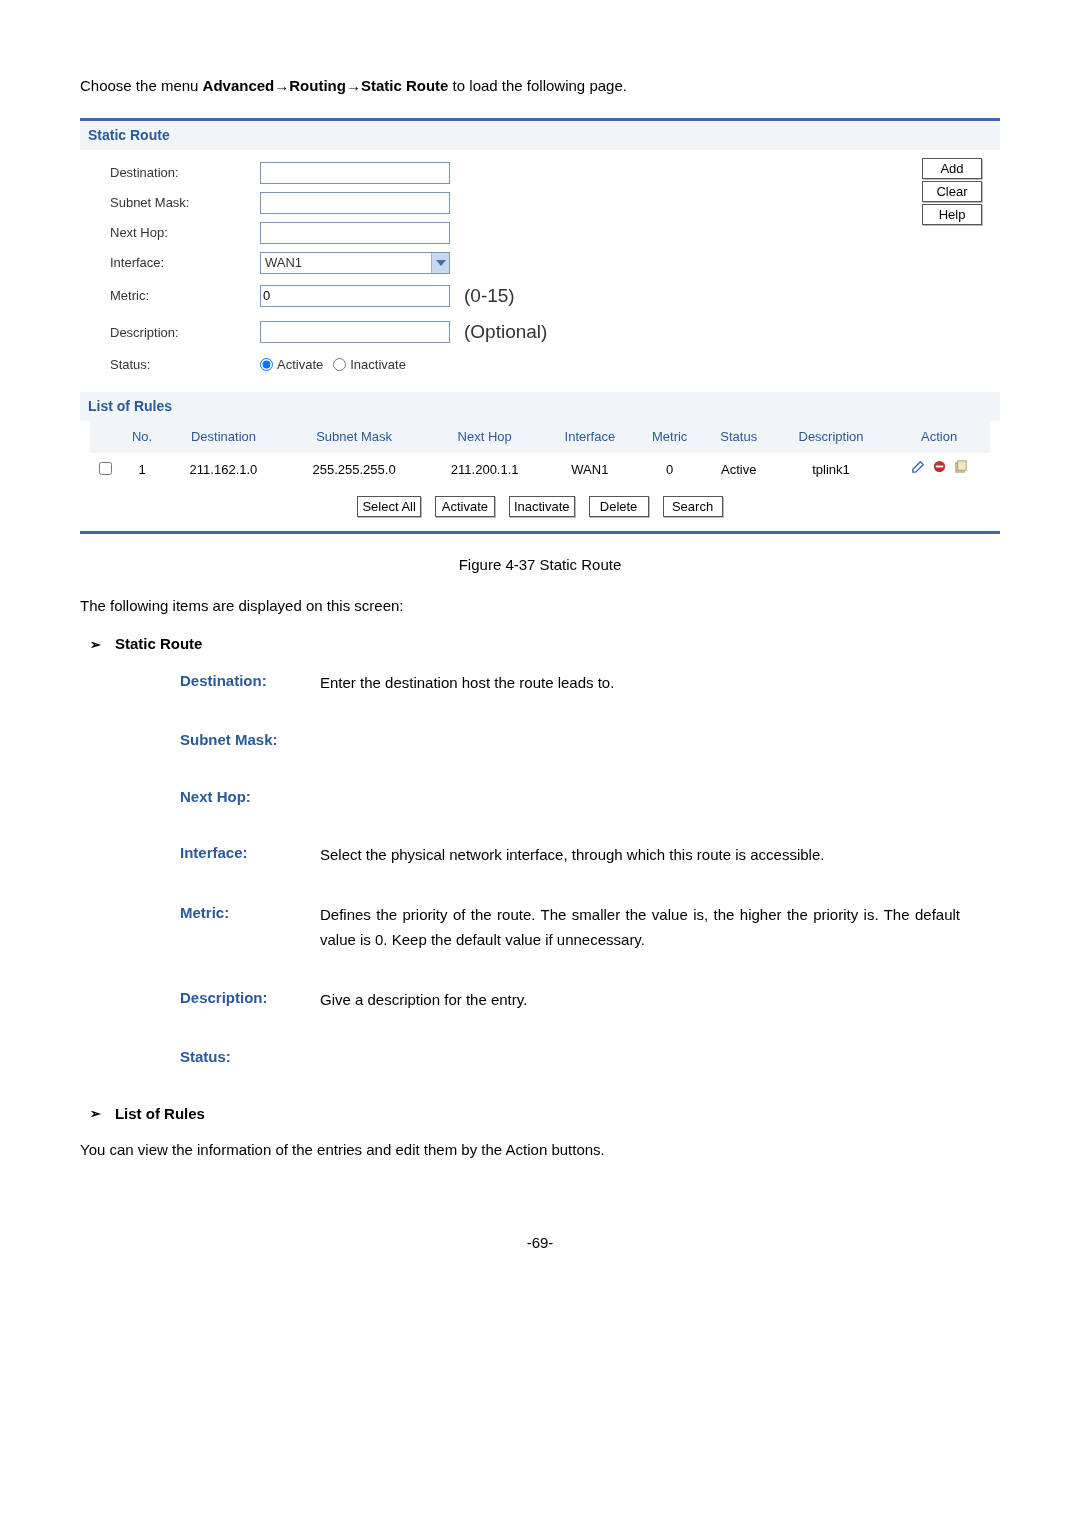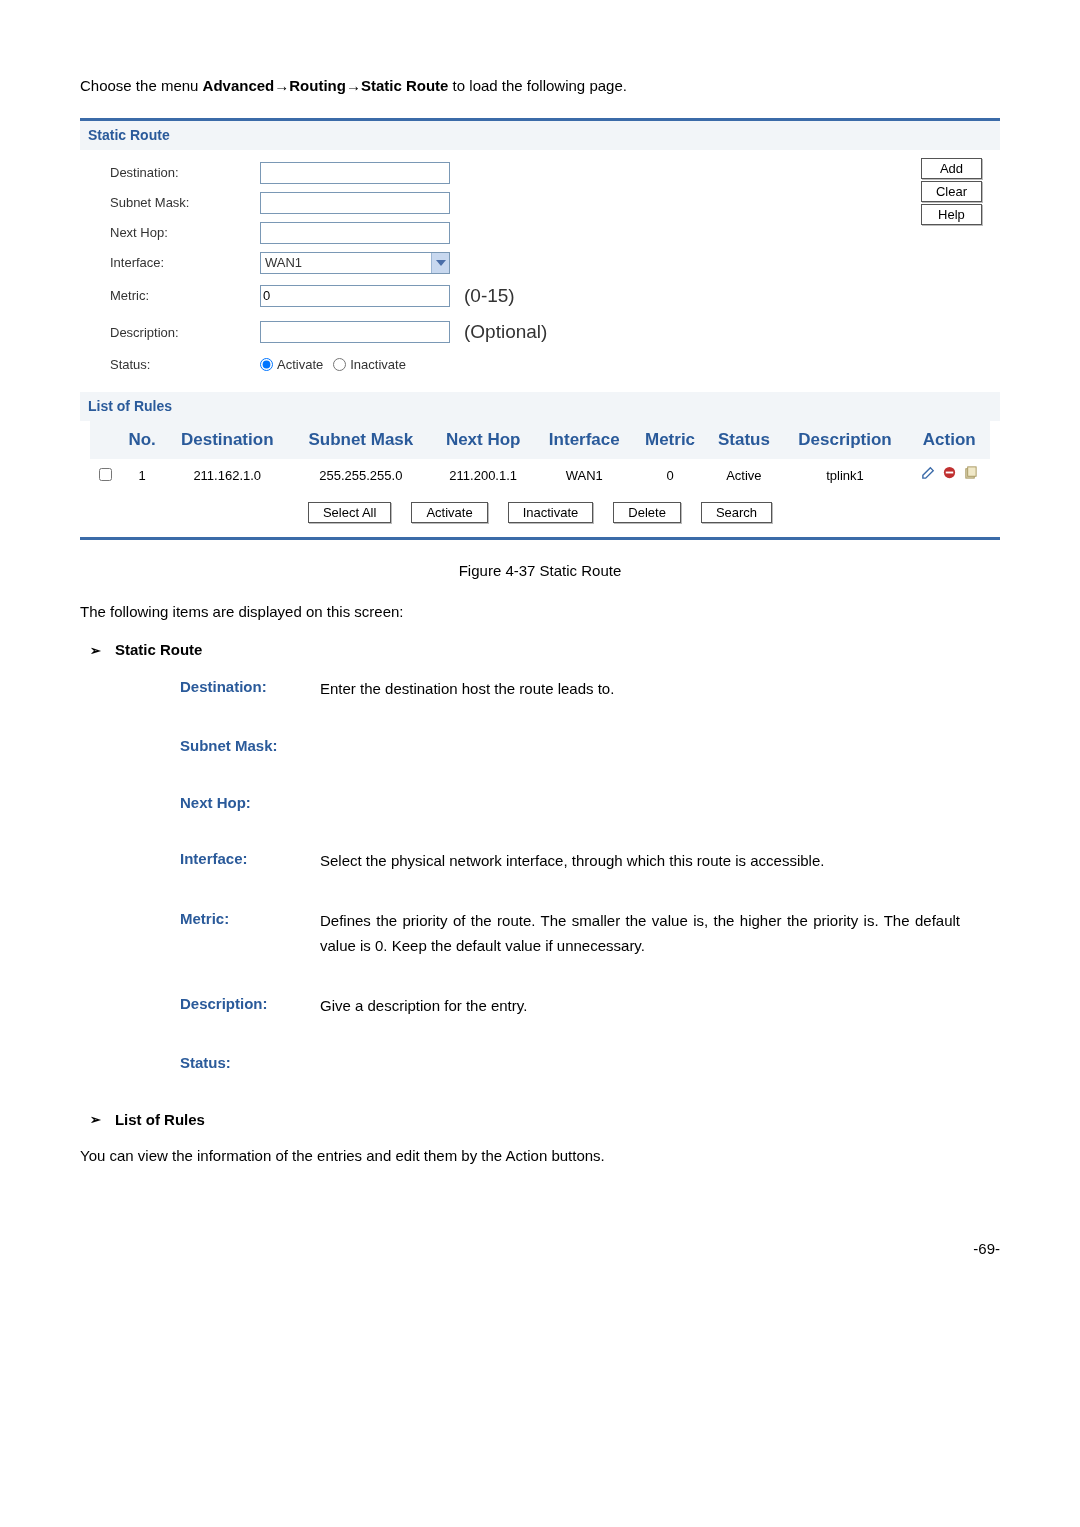--- a/index.html
+++ b/index.html
@@ -88,57 +88,57 @@
     display: flex;
     flex-direction: column;
     gap: 2px;
   }
   .side-buttons button,
   .bottom-buttons button {
     font-family: Verdana, Tahoma, sans-serif;
     font-size: 13px;
     background: #fff;
     border: 1px solid #555;
-    padding: 2px 14px;
+    padding: 2px 4px;
     min-width: 60px;
     cursor: pointer;
     box-shadow: 1px 1px 0 #bbb;
   }
   .table-area {
     padding: 0 10px 14px 10px;
     font-family: Verdana, Tahoma, sans-serif;
     font-size: 13px;
   }
   table.rules {
     width: 100%;
     border-collapse: collapse;
   }
   table.rules th {
     color: #2a5a9a;
-    font-weight: bold;
+    font-weight: normal;
     padding: 6px 4px;
     background: #f2f5f8;
-    font-size: 17px;
+    font-size: 13px;
   }
   table.rules td {
     text-align: center;
     padding: 6px 4px;
     font-size: 13px;
   }
   .checkbox-cell { width: 30px; }
   .action-icons {
     display: inline-flex;
     gap: 6px;
     align-items: center;
     justify-content: center;
   }
   .action-icons svg { width: 15px; height: 15px; }
   .bottom-buttons {
     display: flex;
-    gap: 20px;
+    gap: 14px;
     justify-content: center;
     margin-top: 10px;
   }
   .figure-caption {
     text-align: center;
     margin: 20px 0 18px 0;
   }
   .bullet-head {
     display: flex;
     align-items: center;
@@ -161,21 +161,21 @@
   }
   .def-desc {
     flex: 1;
     text-align: justify;
     line-height: 1.7;
   }
   .after-text {
     margin: 6px 0 0 0;
   }
   .page-number {
-    text-align: right;
+    text-align: center;
     margin-top: 70px;
   }
 </style>
 </head>
 <body>
 
 <p class="nav-instruction">
   <span>Choose the menu </span><b>Advanced</b>→<b>Routing</b>→<b>Static Route</b><span> to load the following page.</span>
 </p>
 

